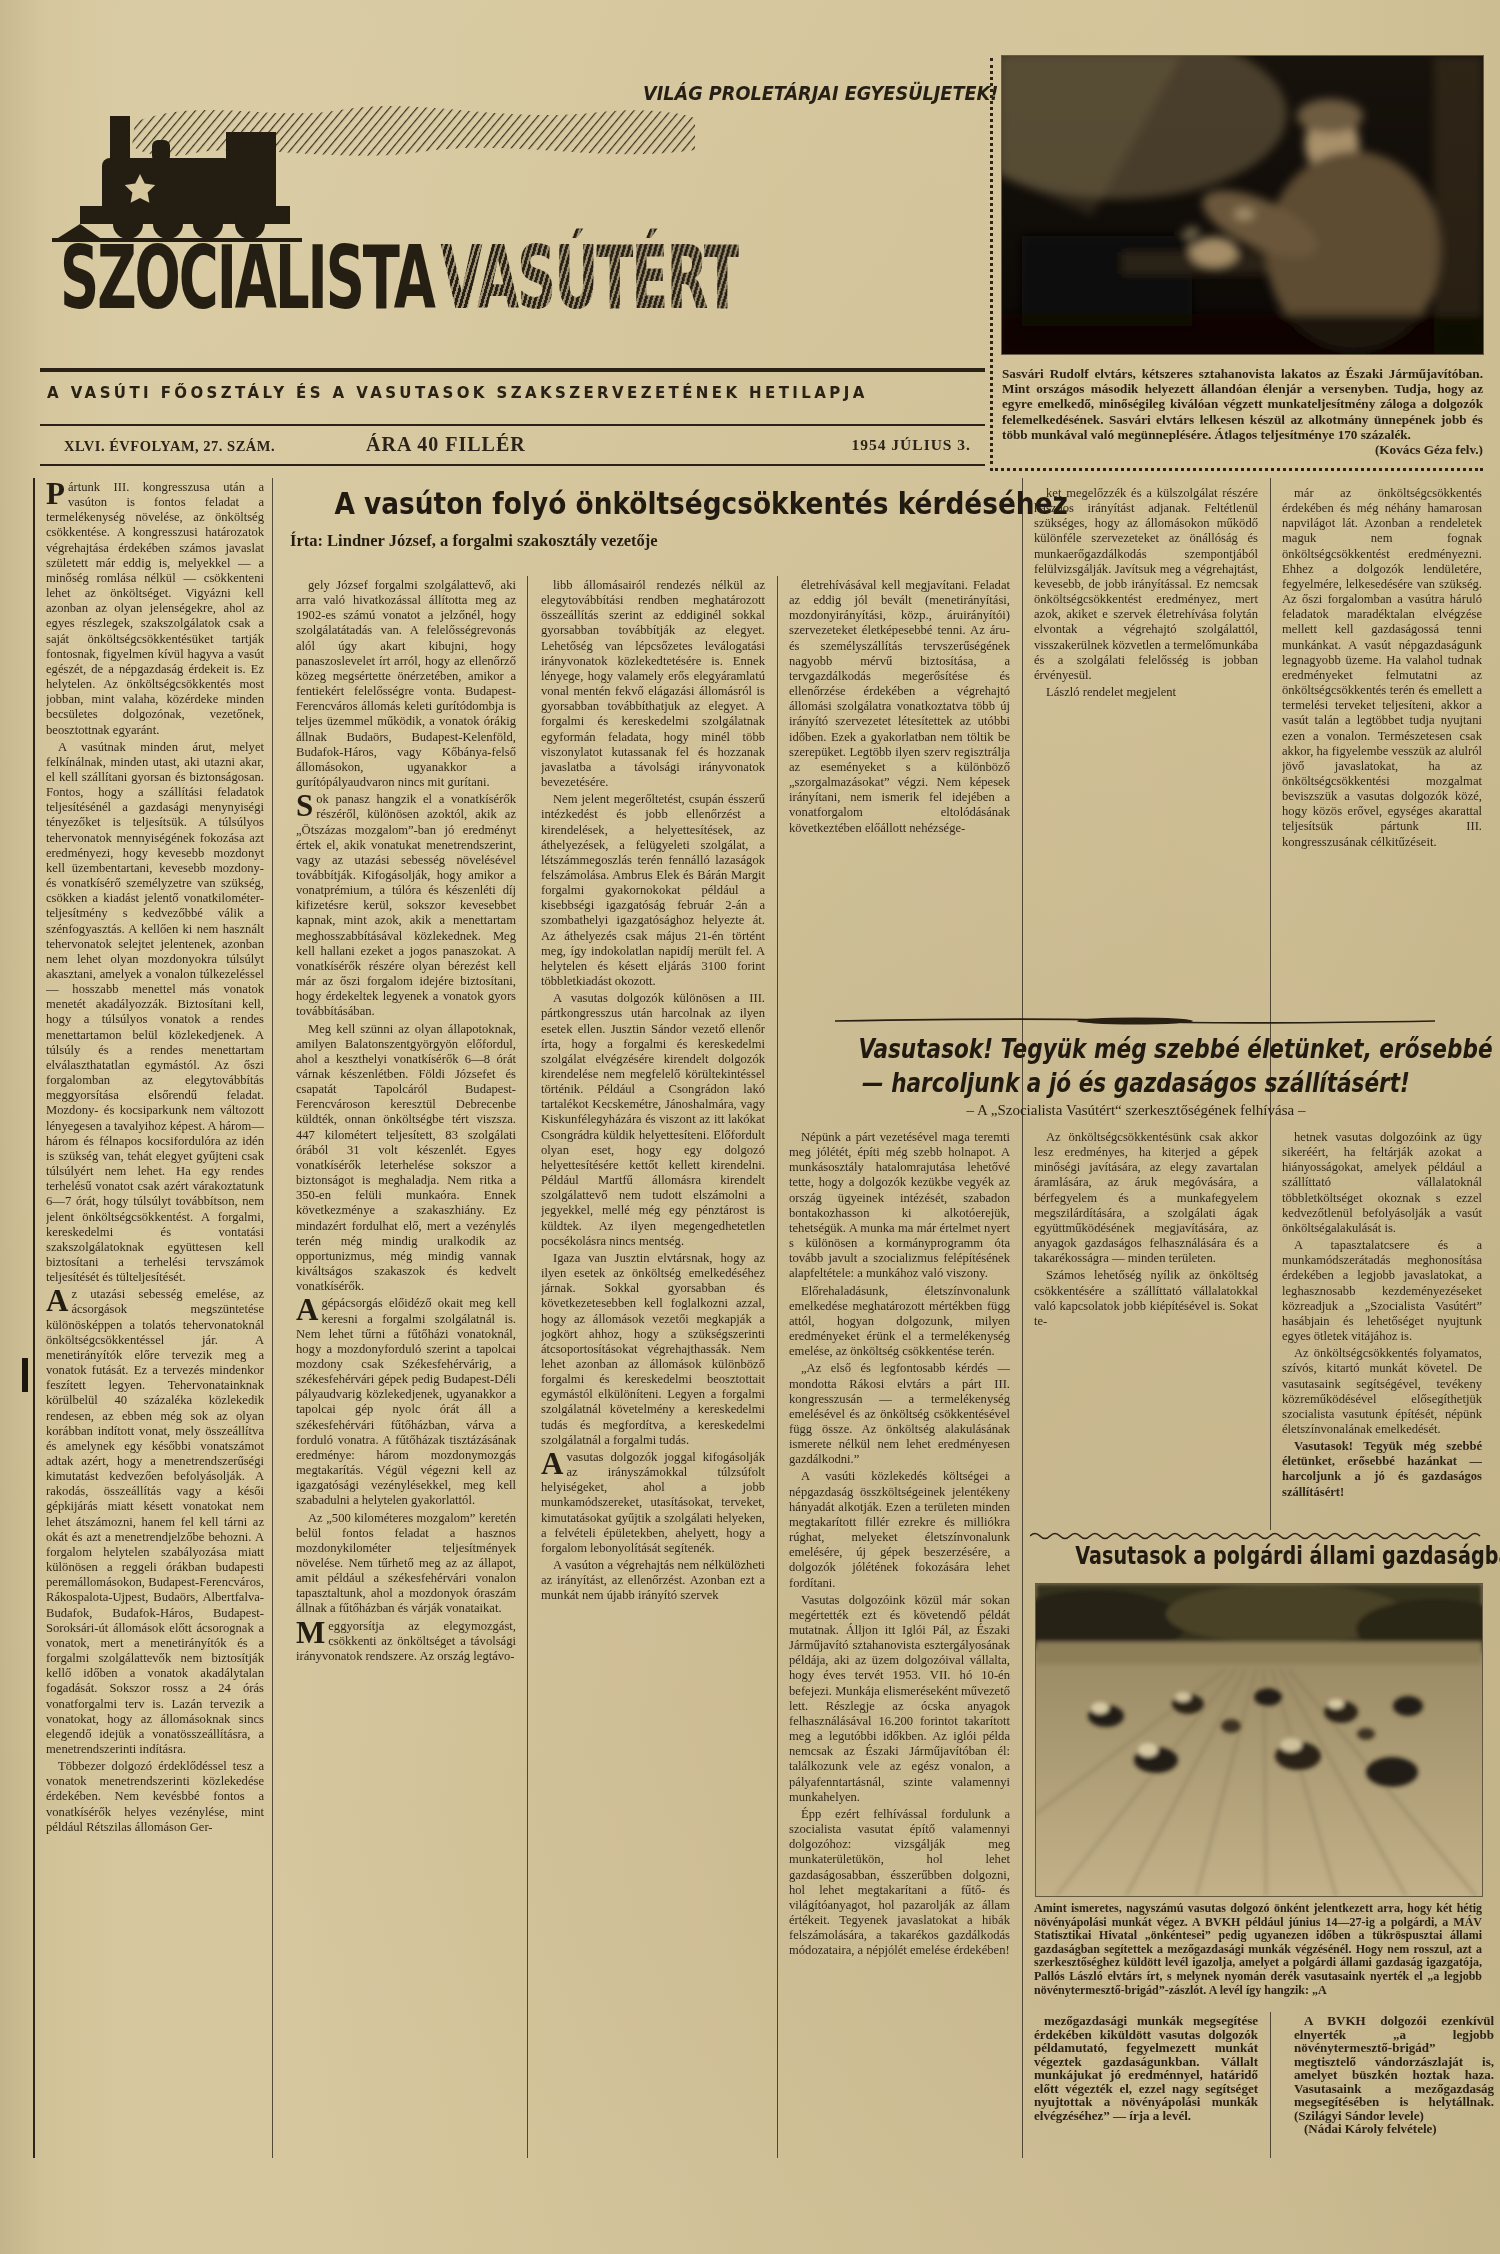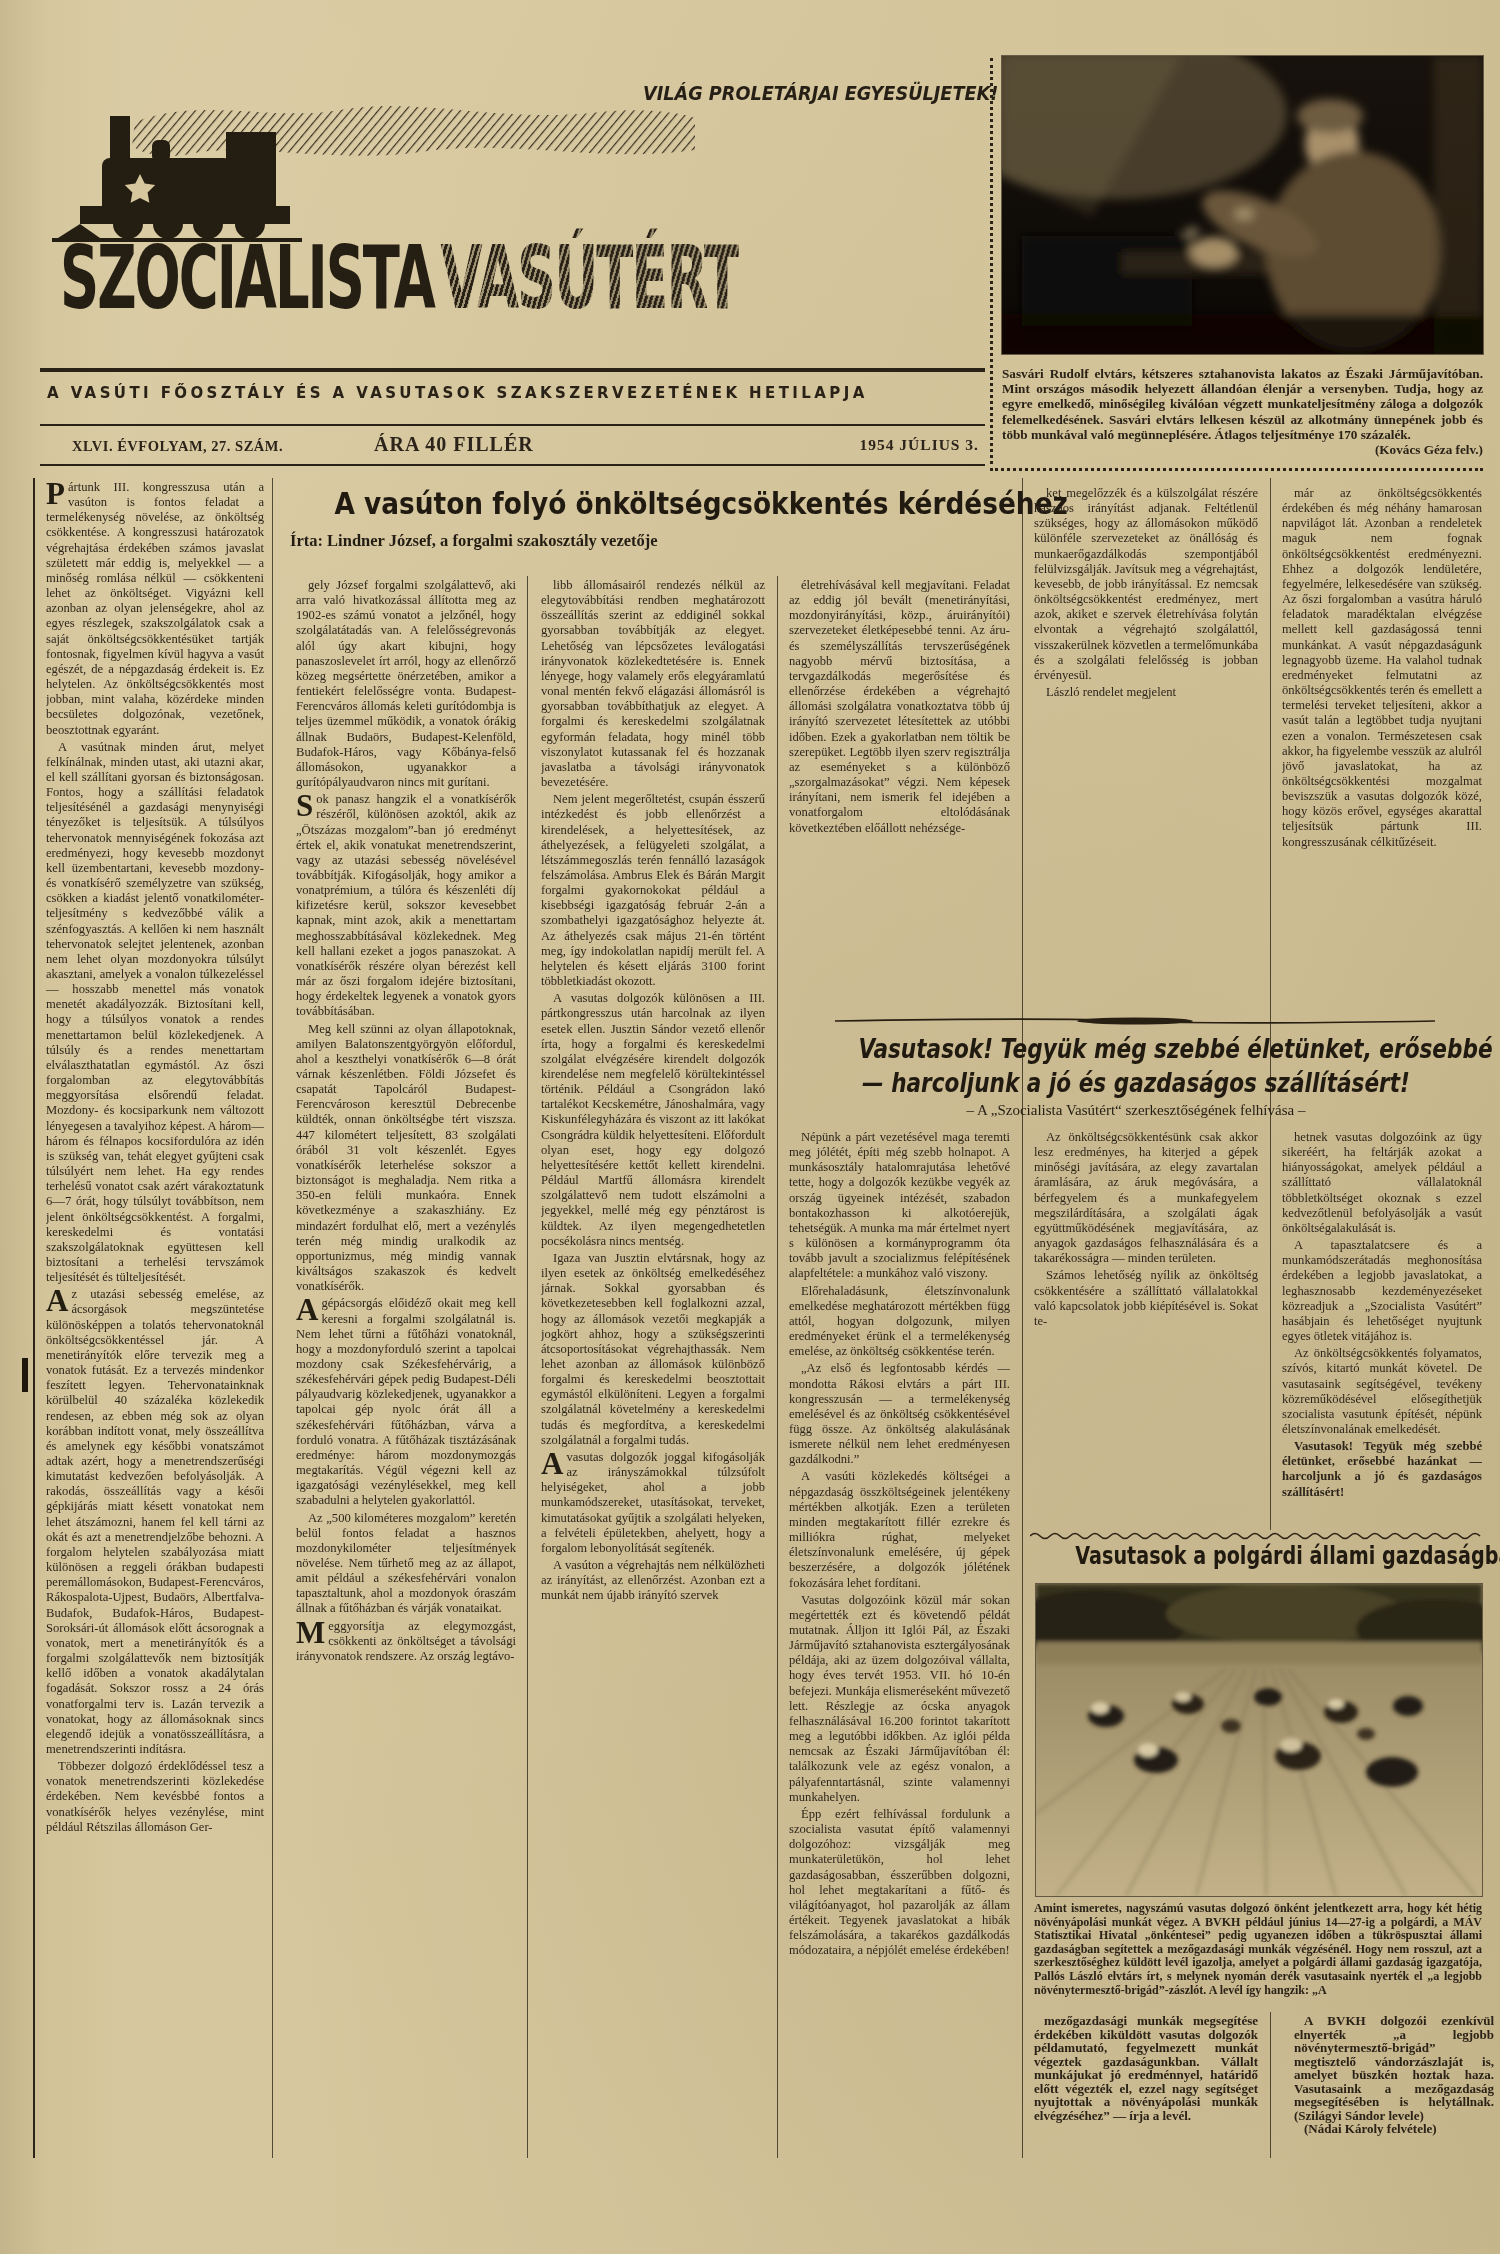--- a/index.html
+++ b/index.html
@@ -85,21 +85,21 @@
       <circle cx="210" cy="136" r="15" fill="#241d12"></circle>
       <path d="M100 86 l4.7 9.5 10.5 1.5 -7.6 7.4 1.8 10.4 -9.4 -4.9 -9.4 4.9 1.8 -10.4 -7.6 -7.4 10.5 -1.5 Z" fill="#d6c79e"></path>
     </svg>
   </div>
 
   <div class="abs mast-title" style="left:60px;top:236px;"><span>SZOCIALISTA</span><span class="mast-w2">VASÚTÉRT</span></div>
 
   <div class="abs rule" style="left:40px;top:368px;width:945px;height:4px;"></div>
   <div class="abs subtitle" style="left:47px;top:384px;">A VASÚTI FŐOSZTÁLY ÉS A VASUTASOK SZAKSZERVEZETÉNEK HETILAPJA</div>
   <div class="abs rule" style="left:40px;top:424px;width:945px;height:2px;"></div>
-  <div class="abs dateline" style="left:56px;top:432px;width:945px;height:30px;">
+  <div class="abs dateline" style="left:48px;top:432px;width:945px;height:30px;">
     <span class="abs dl-vol" style="left:16px;top:6px;">XLVI. ÉVFOLYAM, 27. SZÁM.</span>
     <span class="abs dl-price" style="left:318px;top:1px;">ÁRA 40 FILLÉR</span>
     <span class="abs dl-date" style="right:22px;top:4px;">1954 JÚLIUS 3.</span>
   </div>
   <div class="abs rule" style="left:40px;top:464px;width:945px;height:2px;"></div>
 
   <div class="abs dotv" style="left:990px;top:58px;height:406px;"></div>
   <div class="abs doth" style="left:990px;top:468px;width:493px;"></div>
 
   <div class="abs photoframe" style="left:1002px;top:56px;width:481px;height:298px;">
@@ -192,21 +192,21 @@
   <div class="abs appeal-h" style="left:789px;top:1032px;width:694px;">
     <span class="l1">Vasutasok! Tegyük még szebbé életünket, erősebbé hazánkat</span>
     <span class="l2">— harcoljunk a jó és gazdaságos szállításért!</span>
   </div>
   <div class="abs appeal-sub" style="left:789px;top:1096px;width:694px;">– A „Szocialista Vasútért“ szerkesztőségének felhívása –</div>
 
   <div class="abs col" style="left:789px;top:1130px;width:221px;height:1028px;">
       <p>Népünk a párt vezetésével maga teremti meg jólétét, építi még szebb holnapot. A munkásosztály hatalomrajutása lehetővé tette, hogy a dolgozók kezükbe vegyék az ország ügyeinek intézését, szabadon bontakozhasson ki alkotóerejük, tehetségük. A munka ma már értelmet nyert s különösen a kormányprogramm óta tovább javult a szocializmus felépítésének alapfeltétele: a munkához való viszony.</p>
       <p>Előrehaladásunk, életszínvonalunk emelkedése meghatározott mértékben függ attól, hogyan dolgozunk, milyen eredményeket érünk el a termelékenység emelése, az önköltség csökkentése terén.</p>
       <p>„Az első és legfontosabb kérdés — mondotta Rákosi elvtárs a párt III. kongresszusán — a termelékenység emelésével és az önköltség csökkentésével függ össze. Az önköltség alakulásának ismerete nélkül nem lehet eredményesen gazdálkodni.”</p>
-      <p>A vasúti közlekedés költségei a népgazdaság összköltségeinek jelentékeny mértékben alkotják. Ezen a területen minden megtakarított fillér ezrekre és milliókra rúghat, melyeket életszínvonalunk emelésére, új gépek beszerzésére, a dolgozók jólétének fokozására lehet fordítani.</p>
+      <p>A vasúti közlekedés költségei a népgazdaság összköltségeinek jelentékeny hányadát alkotják. Ezen a területen minden megtakarított fillér ezrekre és milliókra rúghat, melyeket életszínvonalunk emelésére, új gépek beszerzésére, a dolgozók jólétének fokozására lehet fordítani.</p>
       <p>Vasutas dolgozóink közül már sokan megértették ezt és követendő példát mutatnak. Álljon itt Iglói Pál, az Északi Járműjavító sztahanovista esztergályosának példája, aki az üzem dolgozóival vállalta, hogy éves tervét 1953. VII. hó 10-én befejezi. Munkája elismeréseként művezető lett. Részlegje az ócska anyagok felhasználásával 16.200 forintot takarított meg a legutóbbi időkben. Az iglói példa nemcsak az Északi Járműjavítóban él: találkozunk vele az egész vonalon, a pályafenntartásnál, szinte valamennyi munkahelyen.</p>
       <p>Épp ezért felhívással fordulunk a szocialista vasutat építő valamennyi dolgozóhoz: vizsgálják meg munkaterületükön, hol lehet gazdaságosabban, ésszerűbben dolgozni, hol lehet megtakarítani a fűtő- és világítóanyagot, hol pazarolják az állam értékeit. Tegyenek javaslatokat a hibák felszámolására, a takarékos gazdálkodás módozataira, a népjólét emelése érdekében!</p>
     </div>
   <div class="abs col" style="left:1034px;top:1130px;width:224px;height:402px;">
       <p>Az önköltségcsökkentésünk csak akkor lesz eredményes, ha kiterjed a gépek minőségi javítására, az elegy zavartalan áramlására, az áruk megóvására, a bérfegyelem és a munkafegyelem megszilárdítására, a szolgálati ágak együttműködésének megjavítására, az anyagok gazdaságos felhasználására és a takarékosságra — minden területen.</p>
       <p>Számos lehetőség nyílik az önköltség csökkentésére a szállíttató vállalatokkal való kapcsolatok jobb kiépítésével is. Sokat te-</p>
     </div>
   <div class="abs col" style="left:1282px;top:1130px;width:200px;height:402px;">
       <p>hetnek vasutas dolgozóink az ügy sikeréért, ha feltárják azokat a hiányosságokat, amelyek például a szállíttató vállalatoknál többletköltséget okoznak s ezzel kedvezőtlenül befolyásolják a vasút önköltségalakulását is.</p>
       <p>A tapasztalatcsere és a munkamódszerátadás meghonosítása érdekében a legjobb javaslatokat, a leghasznosabb kezdeményezéseket közreadjuk a „Szocialista Vasútért” hasábjain és lehetőséget nyujtunk egyes ötletek vitájához is.</p>

